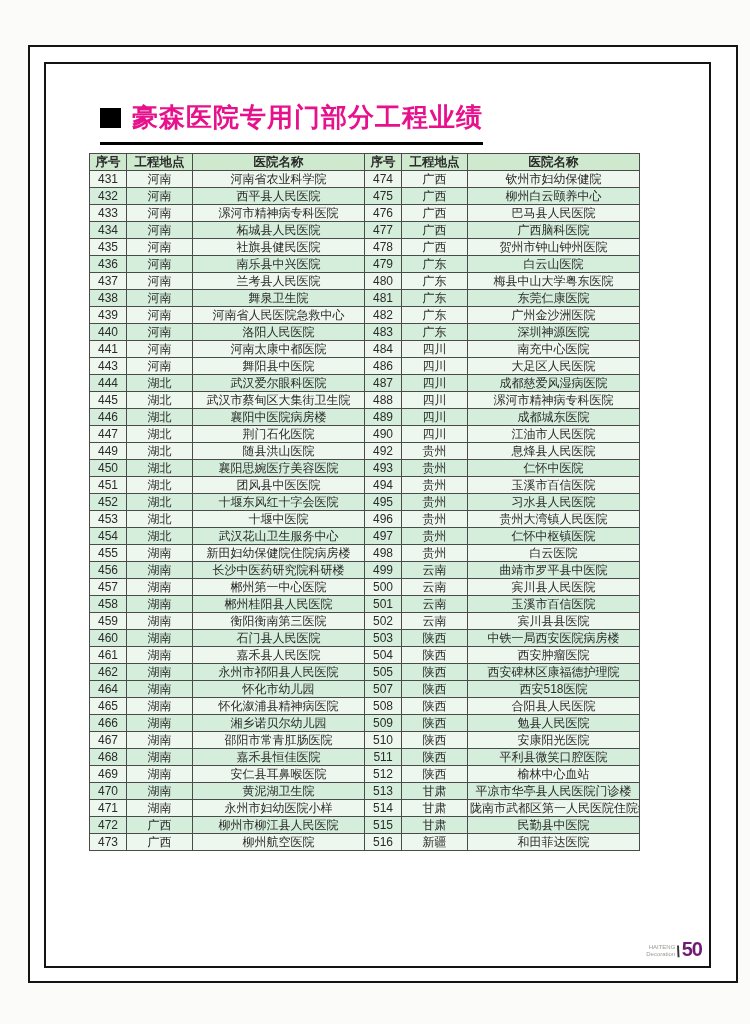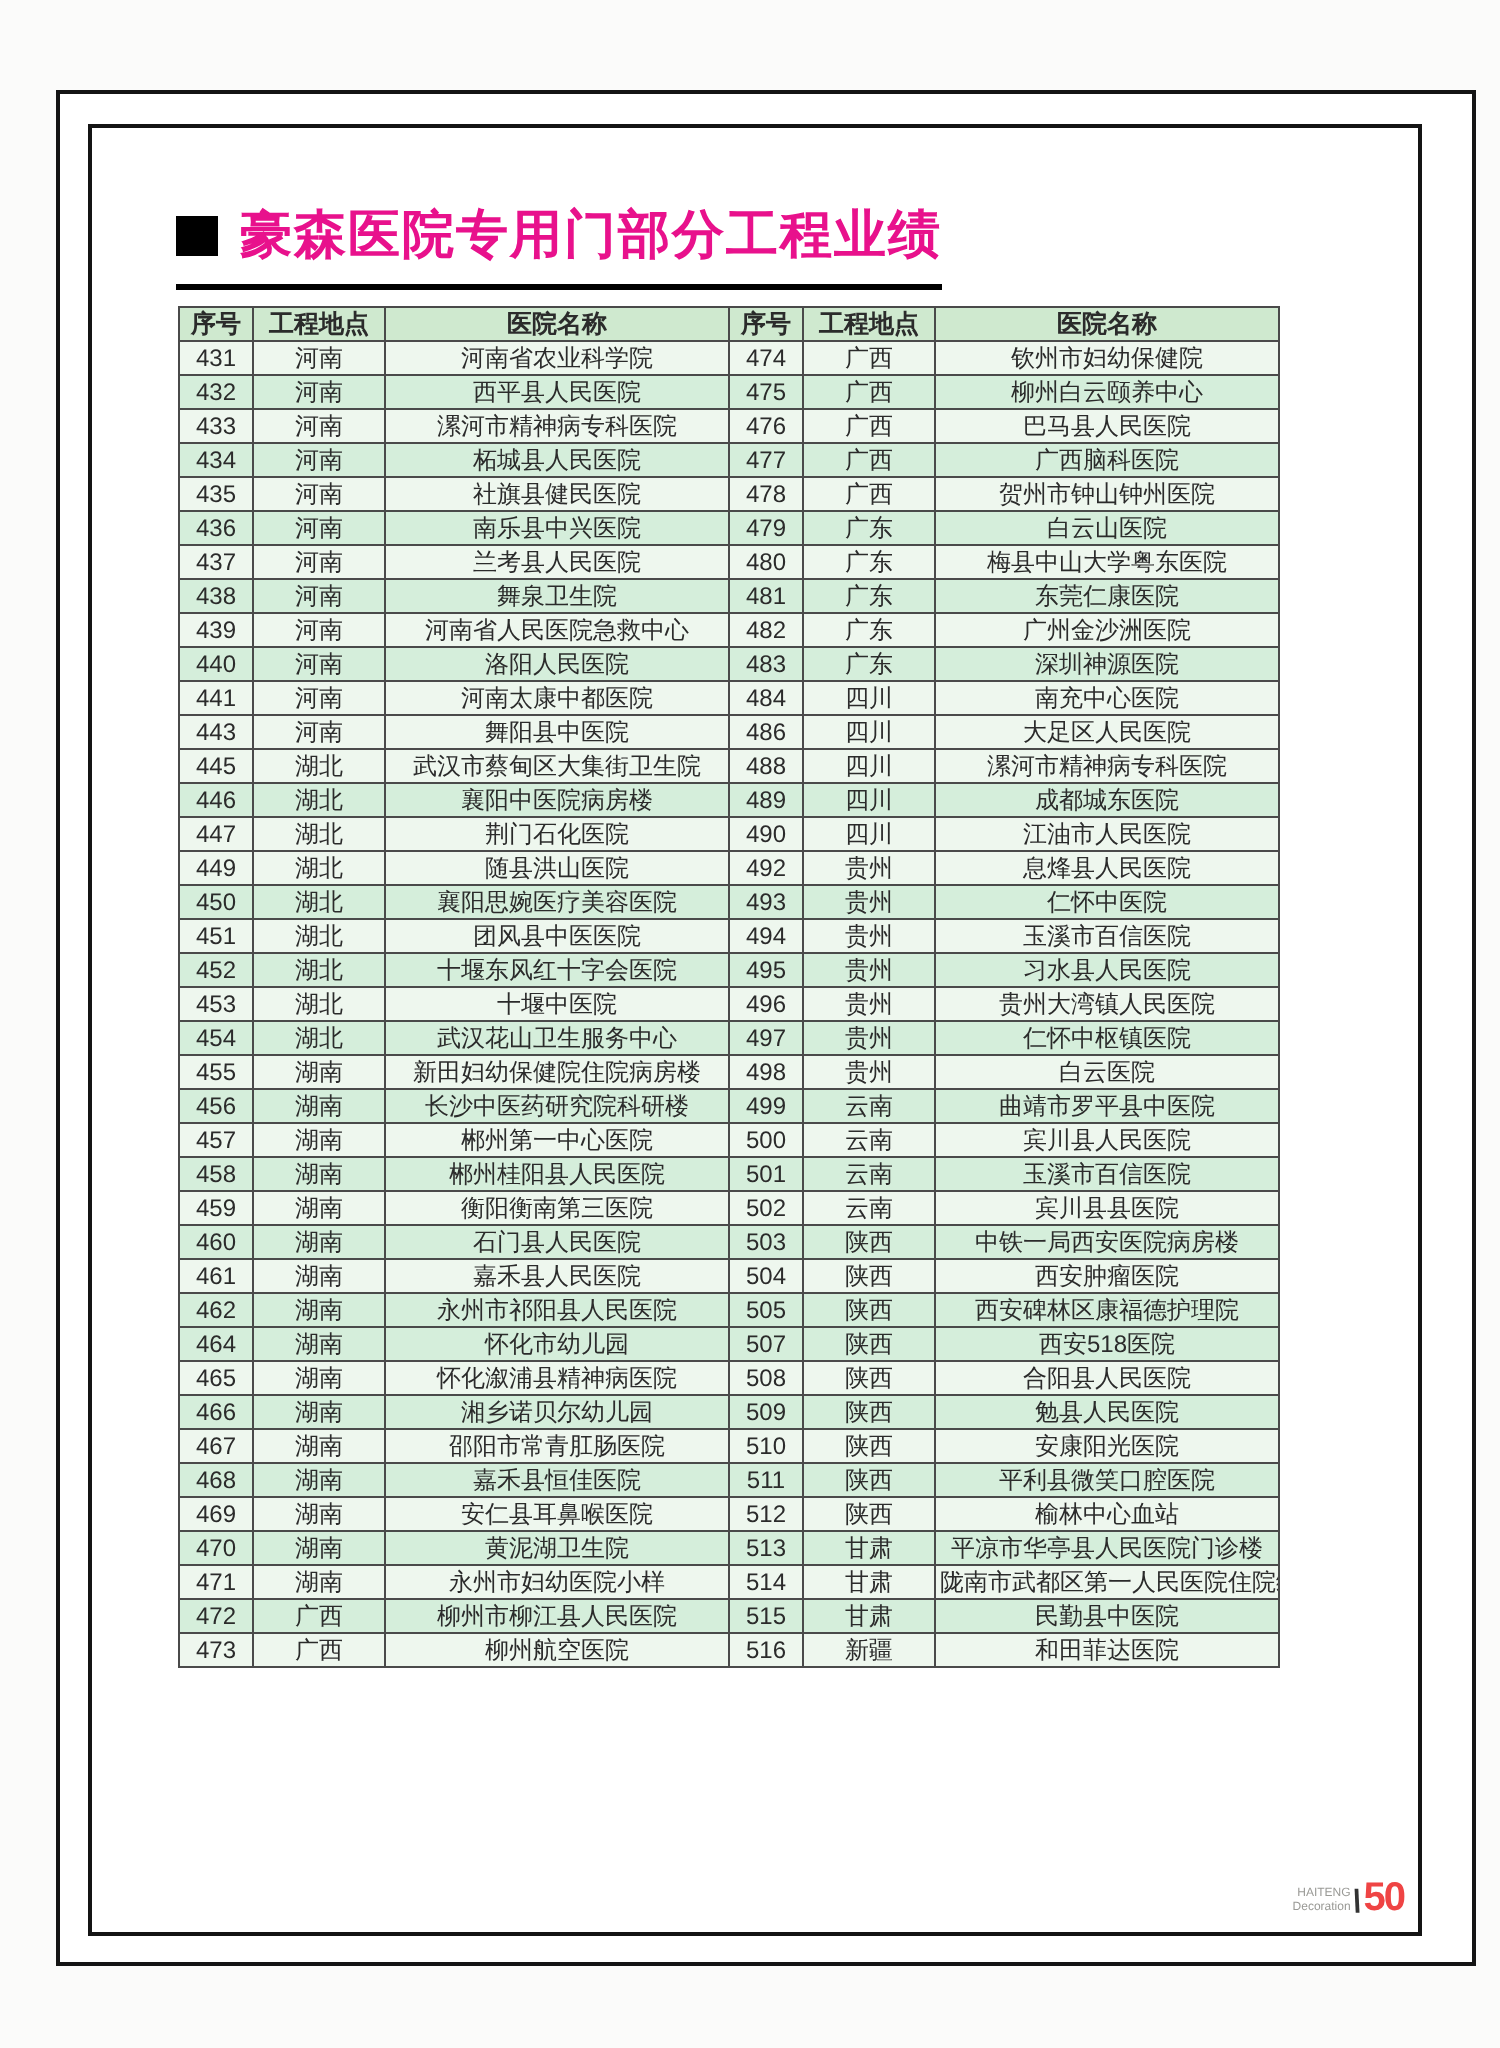--- a/index.html
+++ b/index.html
@@ -19,21 +19,21 @@
   }
   .inner-frame {
     position: absolute;
     left: 14px; top: 15px;
     right: 25px; bottom: 13px;
     border: 2px solid #141414;
     background: #ffffff;
   }
   .title-block {
     position: absolute;
-    left: 42px; top: 36px;
+    left: 54px; top: 36px;
     display: flex;
     align-items: center;
     gap: 11px;
     padding-bottom: 7px;
     border-bottom: 3px solid #000;
   }
   .title-square {
     width: 21px; height: 20px;
     background: #000;
     flex: 0 0 auto;
@@ -91,21 +91,21 @@
   }
   .footer-slash {
     font-size: 16px;
     color: #333;
     font-weight: bold;
     transform: skewX(-8deg);
   }
   .footer-page {
     font-size: 20px;
     font-weight: bold;
-    color: #ef4444;
+    color: #701a75;
     letter-spacing: -1px;
   }
 </style>
 </head>
 <body>
 
 <div class="outer-frame">
   <div class="inner-frame">
 
     <div class="title-block">
@@ -223,20 +223,28 @@
               <td>南充中心医院</td>
             </tr>
             <tr class="light">
               <td>443</td>
               <td>河南</td>
               <td>舞阳县中医院</td>
               <td>486</td>
               <td>四川</td>
               <td>大足区人民医院</td>
             </tr>
+            <tr class="mint">
+              <td>444</td>
+              <td>湖北</td>
+              <td>武汉爱尔眼科医院</td>
+              <td>487</td>
+              <td>四川</td>
+              <td>成都慈爱风湿病医院</td>
+            </tr>
             <tr class="light">
               <td>445</td>
               <td>湖北</td>
               <td>武汉市蔡甸区大集街卫生院</td>
               <td>488</td>
               <td>四川</td>
               <td>漯河市精神病专科医院</td>
             </tr>
             <tr class="mint">
               <td>446</td>

